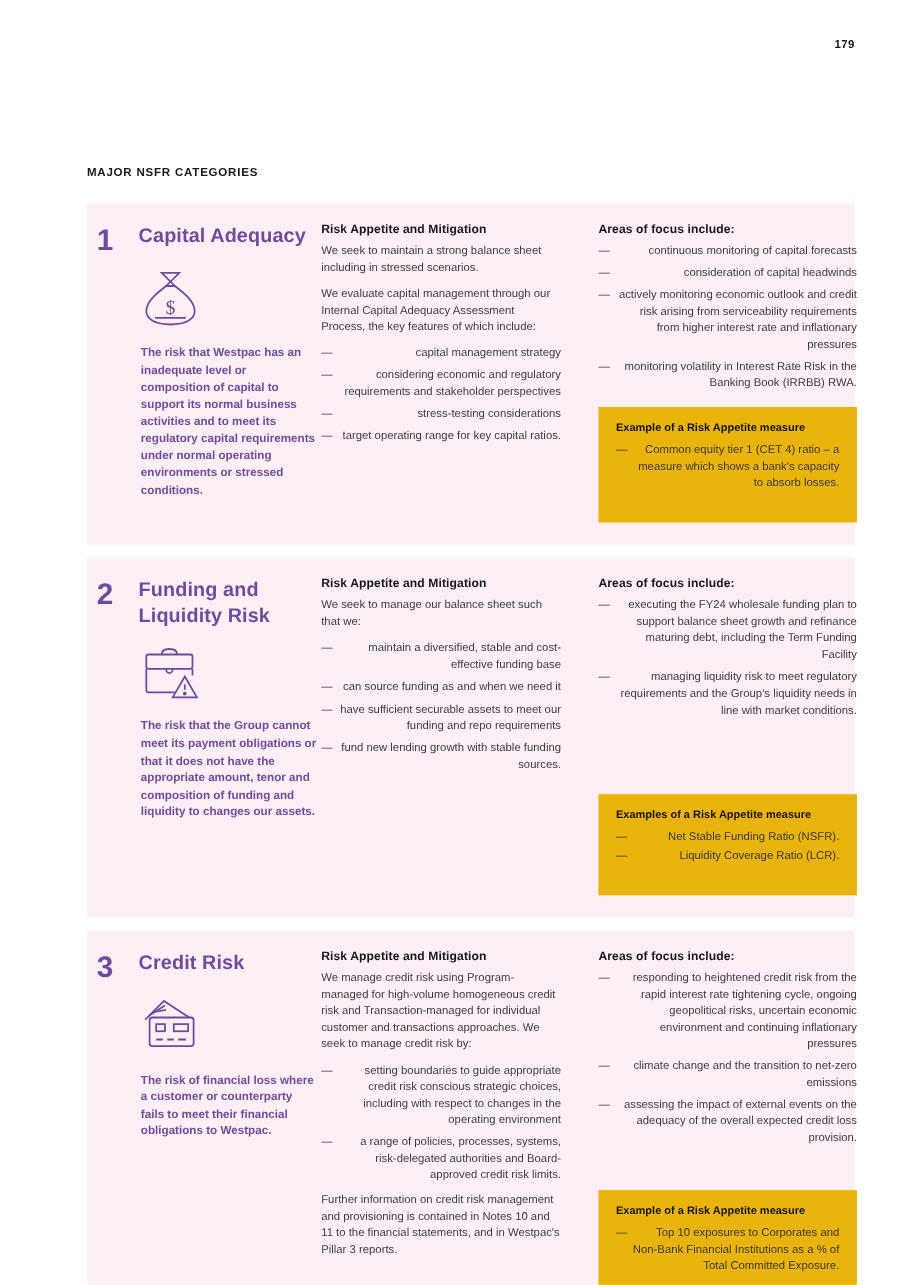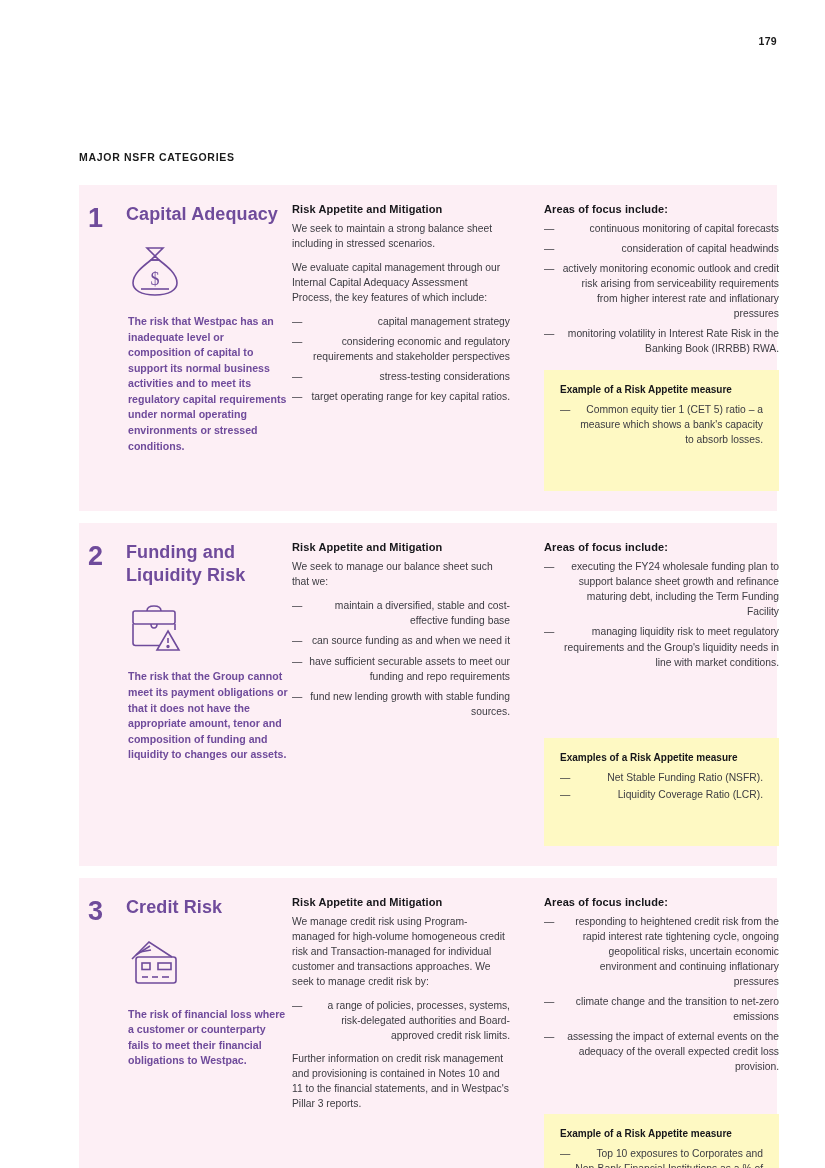--- a/index.html
+++ b/index.html
@@ -128,22 +128,22 @@
     text-align: right;
   }
   ul.dashlist li::before {
     content: "\2014";
     position: absolute;
     left: 0;
     top: 0;
     color: #3b3b41;
   }
   .measure-box {
-    background: #fef9c3;
-    padding: 14px 16px 36px 16px;
+    background: #eab308;
+    padding: 14px 16px 20px 16px;
     margin-top: 14px;
   }
   .measure-box .mb-head {
     font-size: 10px;
     font-weight: bold;
     color: #16161a;
     margin-bottom: 7px;
   }
   .measure-box ul.dashlist li {
     font-size: 10.3px;
@@ -195,21 +195,21 @@
       <div class="col-head">Areas of focus include:</div>
       <ul class="dashlist">
         <li>continuous monitoring of capital forecasts</li>
         <li>consideration of capital headwinds</li>
         <li>actively monitoring economic outlook and credit risk arising from serviceability requirements from higher interest rate and inflationary pressures</li>
         <li>monitoring volatility in Interest Rate Risk in the Banking Book (IRRBB) RWA.</li>
       </ul>
       <div class="measure-box">
         <div class="mb-head">Example of a Risk Appetite measure</div>
         <ul class="dashlist">
-          <li>Common equity tier 1 (CET 5) ratio – a measure which shows a bank's capacity to absorb losses.</li>
+          <li>Common equity tier 1 (CET 4) ratio – a measure which shows a bank's capacity to absorb losses.</li>
         </ul>
       </div>
     </div>
   </div>
 
   <div class="card">
     <div class="col-left">
       <div class="num-title-row">
         <div class="risk-number">2</div>
         <div class="risk-title">Funding and Liquidity Risk</div>
@@ -276,20 +276,21 @@
           <line x1="34" y1="37" x2="41" y2="37"></line>
         </svg>
       </div>
       <div class="risk-desc">The risk of financial loss where a customer or counterparty fails to meet their financial obligations to Westpac.</div>
     </div>
 
     <div class="col-mid">
       <div class="col-head">Risk Appetite and Mitigation</div>
       <p class="para">We manage credit risk using Program-managed for high-volume homogeneous credit risk and Transaction-managed for individual customer and transactions approaches. We seek to manage credit risk by:</p>
       <ul class="dashlist">
+        <li>setting boundaries to guide appropriate credit risk conscious strategic choices, including with respect to changes in the operating environment</li>
         <li>a range of policies, processes, systems, risk-delegated authorities and Board-approved credit risk limits.</li>
       </ul>
       <p class="para">Further information on credit risk management and provisioning is contained in Notes 10 and 11 to the financial statements, and in Westpac's Pillar 3 reports.</p>
     </div>
 
     <div class="col-right">
       <div class="col-head">Areas of focus include:</div>
       <ul class="dashlist">
         <li>responding to heightened credit risk from the rapid interest rate tightening cycle, ongoing geopolitical risks, uncertain economic environment and continuing inflationary pressures</li>
         <li>climate change and the transition to net-zero emissions</li>

